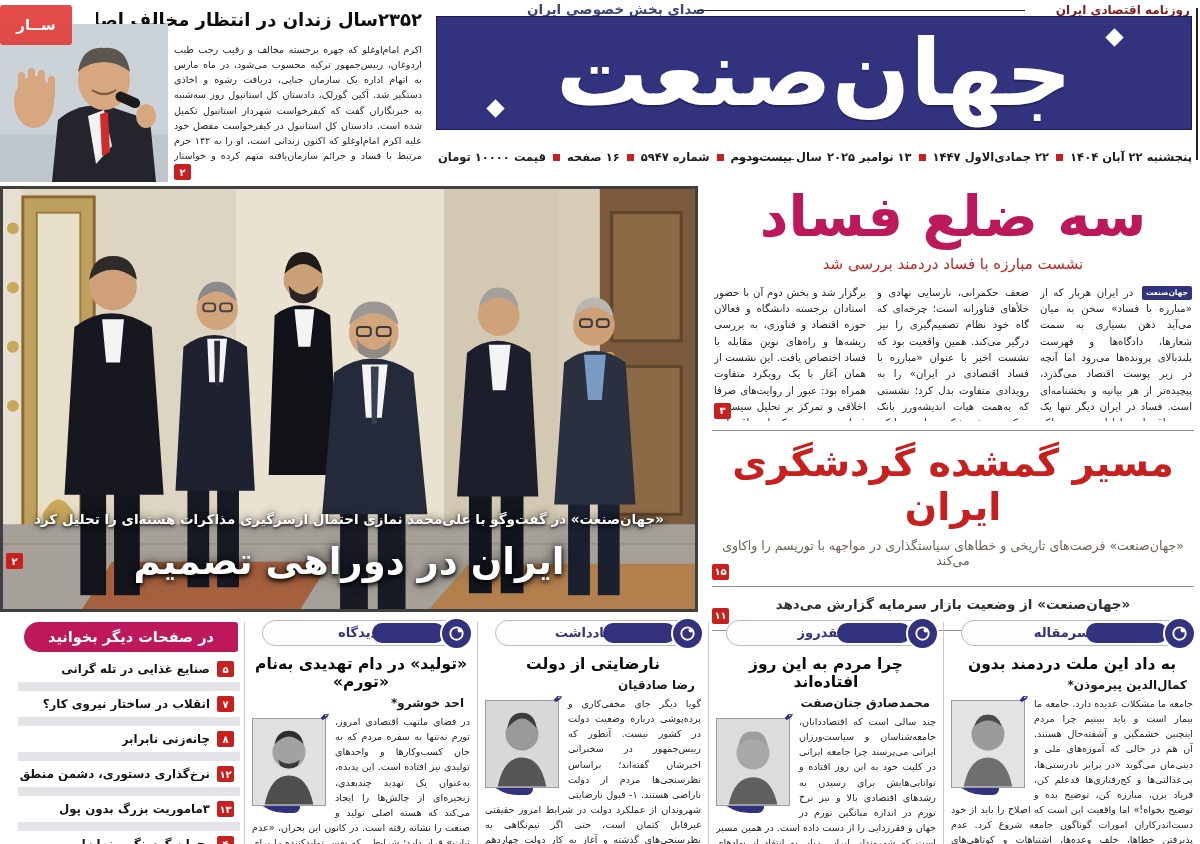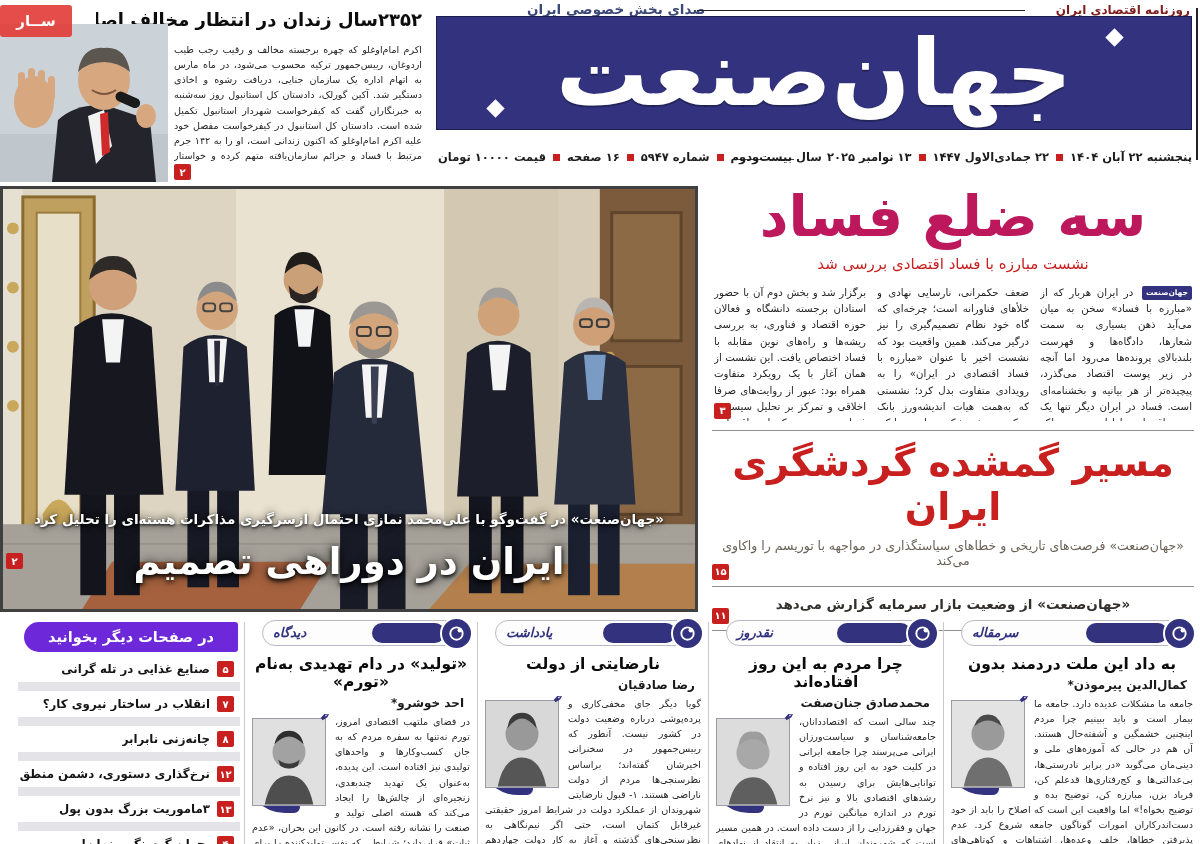--- a/index.html
+++ b/index.html
@@ -17,21 +17,21 @@
                letter-spacing:-2px; text-shadow:0 2px 0 rgba(0,0,0,.25); overflow:hidden; }
   .diamond { position:absolute; width:13px; height:13px; background:#fff; transform:rotate(45deg); }
   .dl { position:absolute; top:150px; left:0; right:8px; height:20px; font-size:11.5px; font-weight:bold; color:#1d1d1d; }
   .dl-mid { position:absolute; top:9px; left:300px; right:398px; border-top:1.4px solid #444; }
   .dl-group { position:absolute; top:0; display:flex; align-items:center; gap:7px; }
   .dl-right { right:0; } .dl-left { left:6px; }
   .redsq { width:7px; height:7px; background:#c8201f; display:inline-block; }
 
   
   .erd { position:absolute; top:0; left:0; width:428px; height:184px; }
-  .erd-banner { position:absolute; left:0; top:5px; width:72px; height:32px; background:#e2403c; color:#fff;
+  .erd-banner { position:absolute; left:0; top:5px; width:72px; height:40px; background:#e2403c; color:#fff;
                 display:flex; align-items:center; justify-content:center; font-weight:bold; font-size:15px;
                 border-radius:3px; opacity:.93; z-index:3; letter-spacing:2px; }
   .erd-photo { position:absolute; left:0; top:24px; width:168px; height:158px; z-index:2; }
   .erd-head { position:absolute; top:9px; right:6px; left:96px; text-align:right; font-size:18px; font-weight:bold; color:#0c0c0c; white-space:nowrap; overflow:hidden; }
   .erd-body { position:absolute; top:42px; right:6px; left:174px; height:124px; overflow:hidden;
               font-size:9.6px; line-height:1.58; text-align:justify; text-align-last:right; color:#222; }
   .erd-badge { position:absolute; left:174px; top:164px; }
 
   .pbadge { width:17px; height:16px; background:#c8201f; color:#fff; font-size:10px; font-weight:bold;
             display:flex; align-items:center; justify-content:center; border-radius:2px; }
@@ -63,33 +63,33 @@
   .row-badge .pbadge { transform:translateY(-6px); }
 
   
   .bottom-row { position:absolute; top:618px; left:0; right:0; height:226px; display:flex; direction:rtl; }
   .vsep { width:1px; background:#c9c9cf; margin-top:4px; }
   .op-col { position:relative; padding:0 7px; overflow:hidden; }
   .tab { position:relative; height:26px; border:1.4px solid #b9b9c8; border-radius:13px; background:#fdfdfd; margin:2px 2px 0 10px; }
   .tab-fill { position:absolute; top:2px; bottom:2px; right:22px; width:36%; background:#32327e; border-radius:10px; }
   .tab-circle { position:absolute; top:-4px; right:-6px; width:33px; height:33px; border-radius:50%;
                 background:#32327e; border:2px solid #fff; display:flex; align-items:center; justify-content:center; }
-  .tab-label { position:absolute; top:4px; left:10px; right:44%; text-align:left; font-weight:bold; font-size:13px; color:#32327e; white-space:nowrap;font-style:italic; }
+  .tab-label { position:absolute; top:4px; left:10px; right:44%; text-align:right; font-weight:bold; font-size:13px; color:#32327e; white-space:nowrap; }
   .op-head { text-align:center; font-size:15.5px; font-weight:bold; color:#0c0c0c; margin-top:9px; }
   .op-author { text-align:right; font-size:12px; font-weight:bold; color:#1a1a1a; margin:5px 6px 4px 0; }
   .op-body { font-size:9.6px; line-height:1.58; text-align:justify; text-align-last:right; color:#242424; height:150px; overflow:hidden; }
   .portrait { float:left; position:relative; width:74px; height:88px; margin:4px 9px 4px 0; }
   .portrait::before { content:""; position:absolute; left:-7px; top:8px; bottom:-7px; right:26px;
                       background:#32327e; border-radius:40px 6px 6px 40px; }
   .portrait .frame { position:absolute; inset:0; background:#e9e9e9; border:1px solid #9a9aa8; overflow:hidden; }
   .portrait .pen { position:absolute; top:-13px; right:-7px; color:#32327e; font-size:15px; transform:rotate(-40deg); }
 
   
   .pages-panel { width:230px; padding:2px 4px 0 4px; }
-  .panel-header { height:30px; line-height:30px; background:#6d28d9; color:#fff; font-weight:bold; font-size:14.5px;
+  .panel-header { height:30px; line-height:30px; background:#be185d; color:#fff; font-weight:bold; font-size:14.5px;
                   text-align:center; border-radius:15px 3px 3px 15px; margin:2px 2px 0 6px; }
   .pages-list { margin-top:6px; }
   .pg-item { display:flex; align-items:center; gap:7px; padding:3px 6px 3px 2px; }
   .pg-item .pbadge { flex:0 0 17px; }
   .pg-label { font-size:11.8px; font-weight:bold; color:#151515; white-space:nowrap; overflow:hidden; }
   .stripe { height:9px; background:#e3e3e8; margin:2px 0; }
 </style>
 </head>
 <body>
 
@@ -247,21 +247,21 @@
         </g>
       <rect width="698" height="426" fill="url(#grad)" opacity="0"></rect>
     </svg>
     <div class="ph-kicker">«جهان‌صنعت» در گفت‌وگو با علی‌محمد نمازی احتمال ازسرگیری مذاکرات هسته‌ای را تحلیل کرد</div>
     <div class="ph-title">ایران در دوراهی تصمیم</div>
     <div class="pbadge ph-badge">۲</div>
   </div>
 
   <div class="right-col">
     <h1 class="lead-h1">سه ضلع فساد</h1>
-    <div class="lead-sub">نشست مبارزه با فساد اقتصادی بررسی شد</div>
+    <div class="lead-sub">نشست مبارزه با فساد دردمند بررسی شد</div>
     <div class="lead-cols">
       <div class="lcol">
         <span class="brand-chip">جهان‌صنعت</span>
         <span>در ایران هربار که از «مبارزه با فساد» سخن به میان می‌آید ذهن بسیاری به سمت شعارها، دادگاه‌ها و فهرست بلندبالای پرونده‌ها می‌رود اما آنچه در زیر پوست اقتصاد می‌گذرد، پیچیده‌تر از هر بیانیه و بخشنامه‌ای است. فساد در ایران دیگر تنها یک پدیده اقتصادی یا اداری نیست بلکه شبکه‌ای درهم‌تنیده از ناکارآمدی،</span>
       </div>
       <div class="lcol">ضعف حکمرانی، نارسایی نهادی و خلأهای فناورانه است؛ چرخه‌ای که گاه خود نظام تصمیم‌گیری را نیز درگیر می‌کند. همین واقعیت بود که نشست اخیر با عنوان «مبارزه با فساد اقتصادی در ایران» را به رویدادی متفاوت بدل کرد؛ نشستی که به‌همت هیات اندیشه‌ورز بانک مرکزی و پژوهشکده پولی و بانکی در دانشکدگان مدیریت دانشگاه تهران</div>
       <div class="lcol">برگزار شد و بخش دوم آن با حضور استادان برجسته دانشگاه و فعالان حوزه اقتصاد و فناوری، به بررسی ریشه‌ها و راه‌های نوین مقابله با فساد اختصاص یافت. این نشست از همان آغاز با یک رویکرد متفاوت همراه بود: عبور از روایت‌های صرفا اخلاقی و تمرکز بر تحلیل سیستمی فساد در بستر حکمرانی اقتصادی کشور.</div>
       <div class="pbadge lead-badge">۳</div>
     </div>
     <div class="sec-rule"></div>

